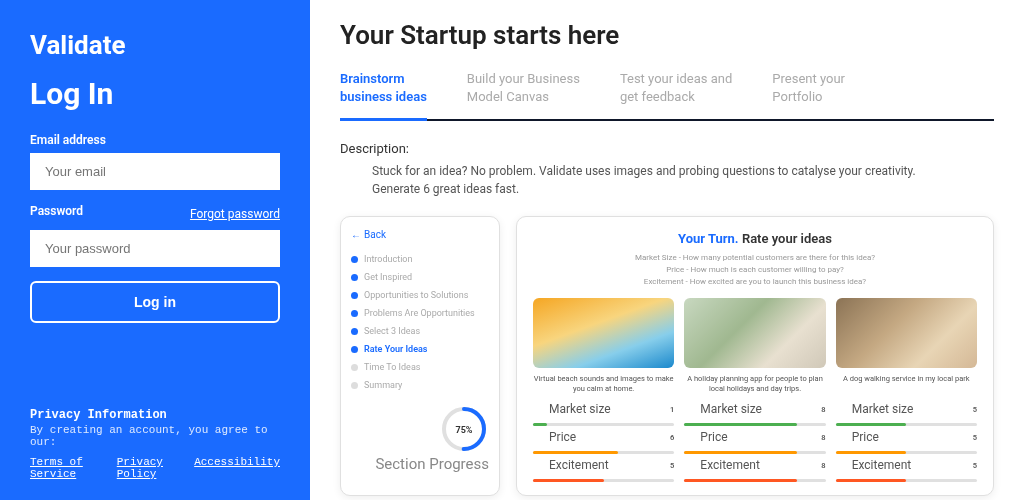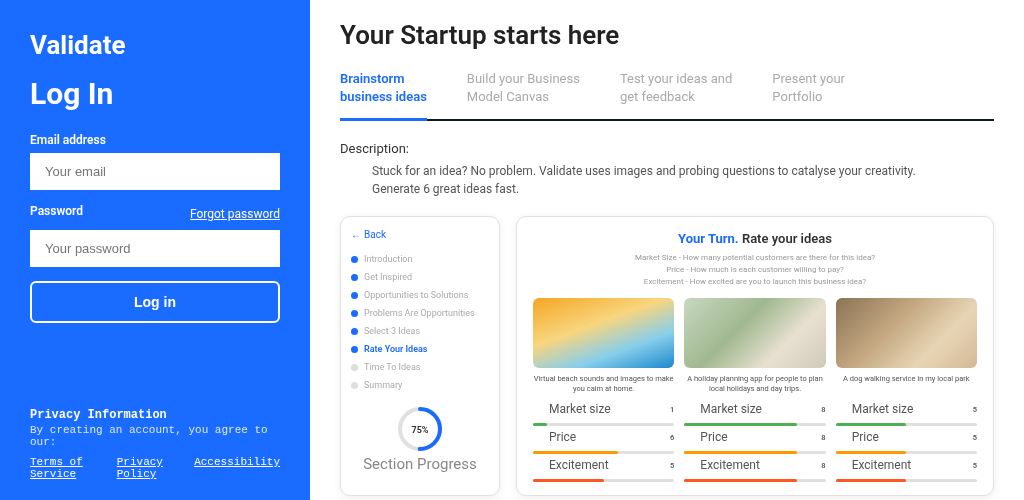--- a/index.html
+++ b/index.html
@@ -190,21 +190,21 @@
       background: #ddd;
       flex-shrink: 0;
     }
     .step-dot.active { background: #1a6bff; }
     .step-dot.done { background: #1a6bff; }
     .step-item.highlighted { color: #1a6bff; font-weight: 600; }
     .step-item.highlighted .step-dot { background: #1a6bff; }
     .progress-circle-area {
       display: flex;
       flex-direction: column;
-      align-items: center;
+      align-items: flex-end;
       margin-top: 10px;
     }
     .circle-svg { width: 50px; height: 50px; }
     .progress-label {
       font-size: 15px;
       color: #888;
       margin-top: 1px;
     }
 
     

